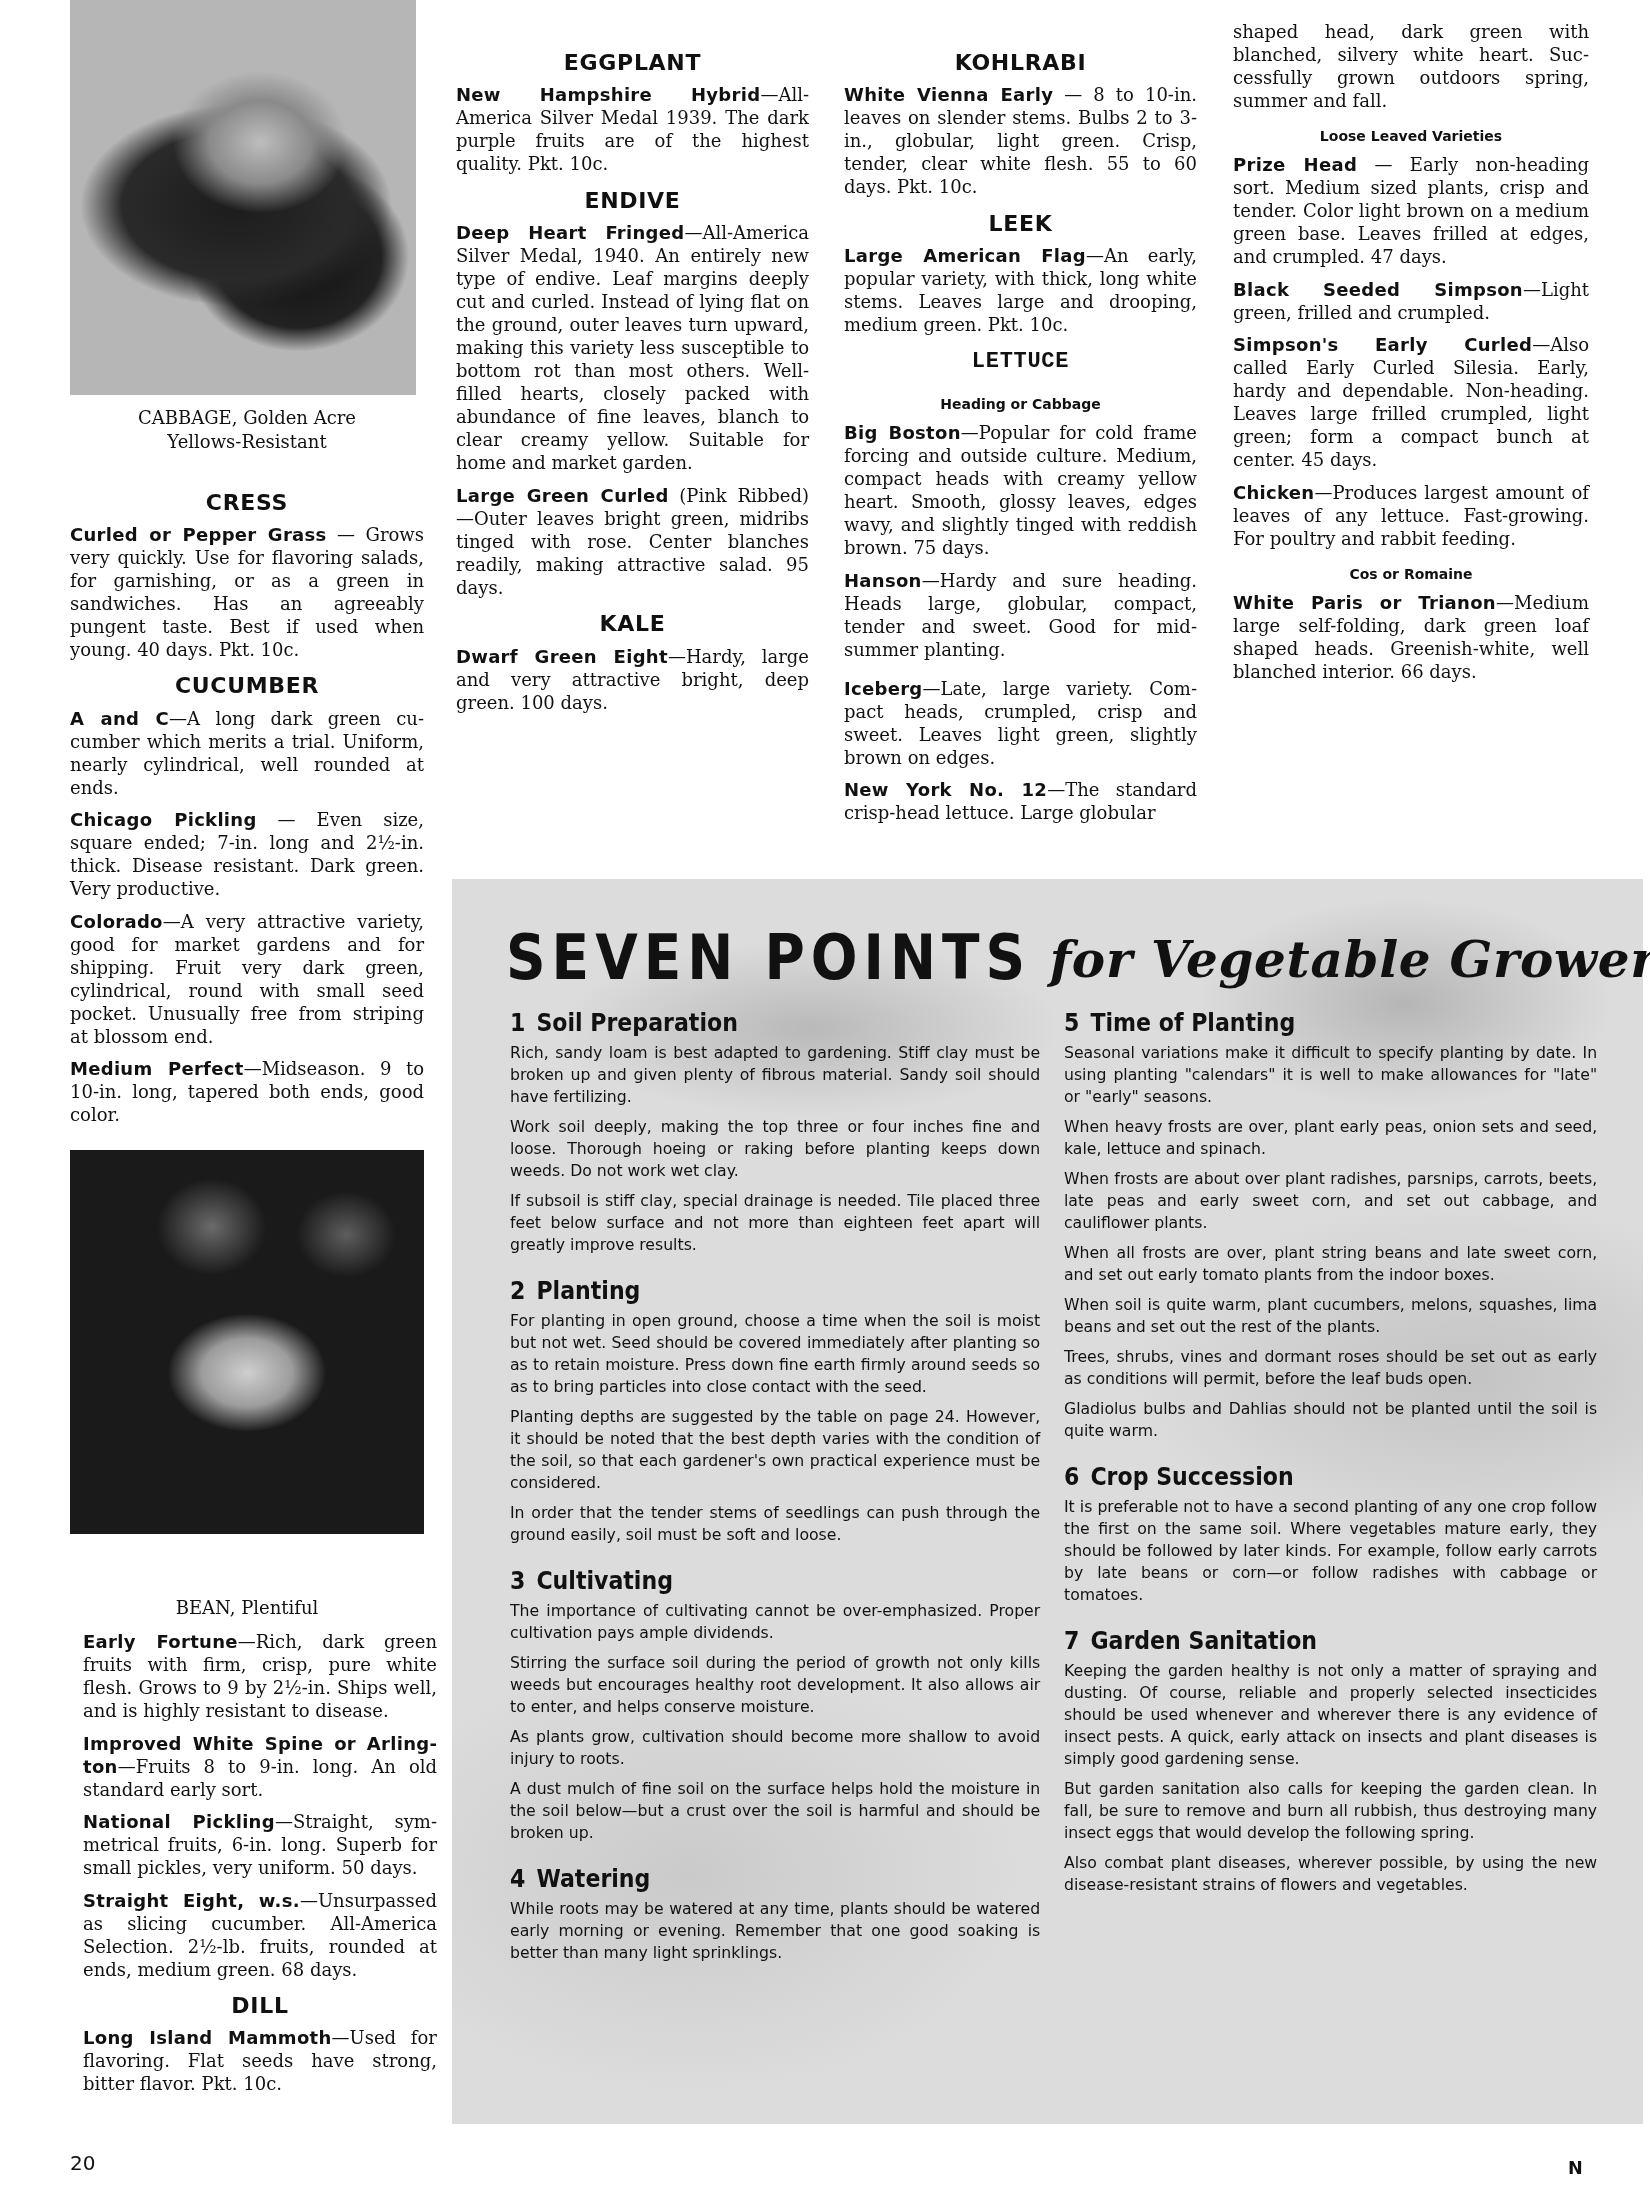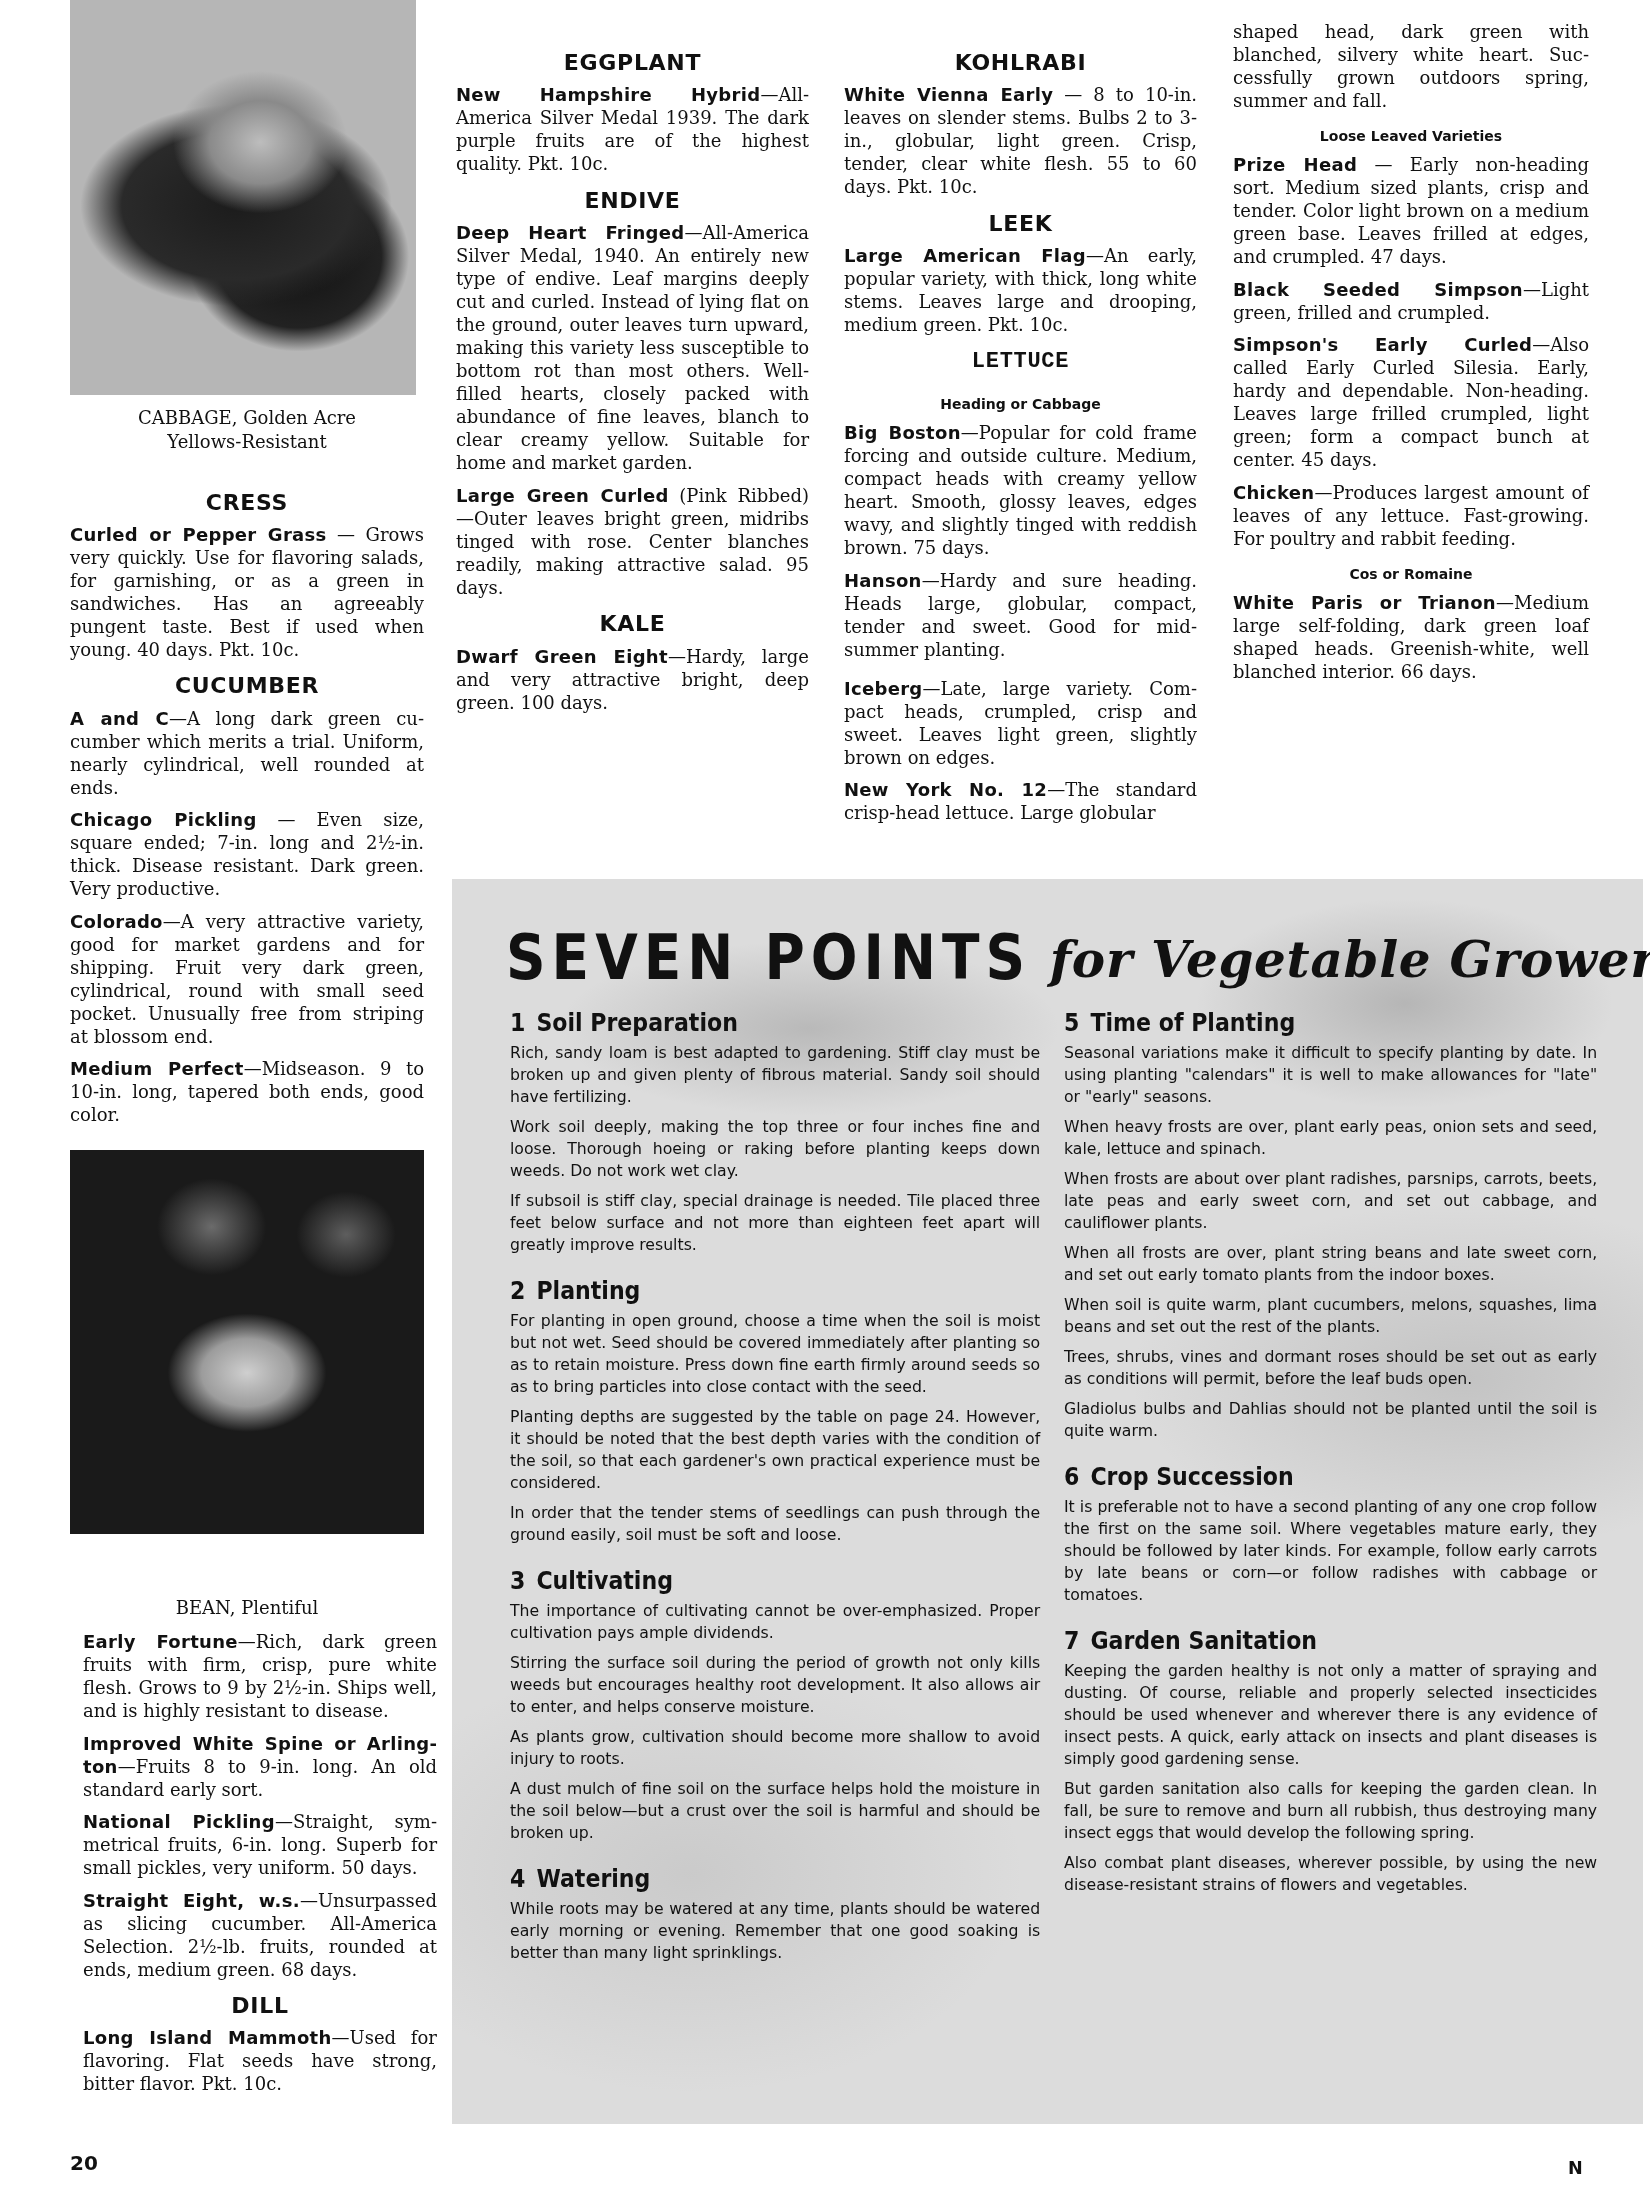--- a/index.html
+++ b/index.html
@@ -85,21 +85,21 @@
     line-height: 30px; margin-bottom: 4px; transform: scaleX(0.92); transform-origin: left;
   }
   .point h4 .num { margin-right: 12px; }
   .point p {
     font-family: "DejaVu Sans", sans-serif; font-size: 16px; line-height: 22px;
     text-align: justify; margin-bottom: 8px; transform: scaleX(0.98); transform-origin: left;
   }
 
   .page-num {
     position: absolute; left: 70px; top: 2151px;
-    font-family: "DejaVu Sans", sans-serif; font-weight: bold; font-size: 20px;
+    font-family: "DejaVu Sans", sans-serif; font-weight: normal; font-size: 20px;
   }
   .page-mark {
     position: absolute; left: 1568px; top: 2158px;
     font-family: "DejaVu Sans", sans-serif; font-weight: bold; font-size: 17.6px;
   }
 </style>
 </head>
 <body>
 
 <div class="col col-1">

